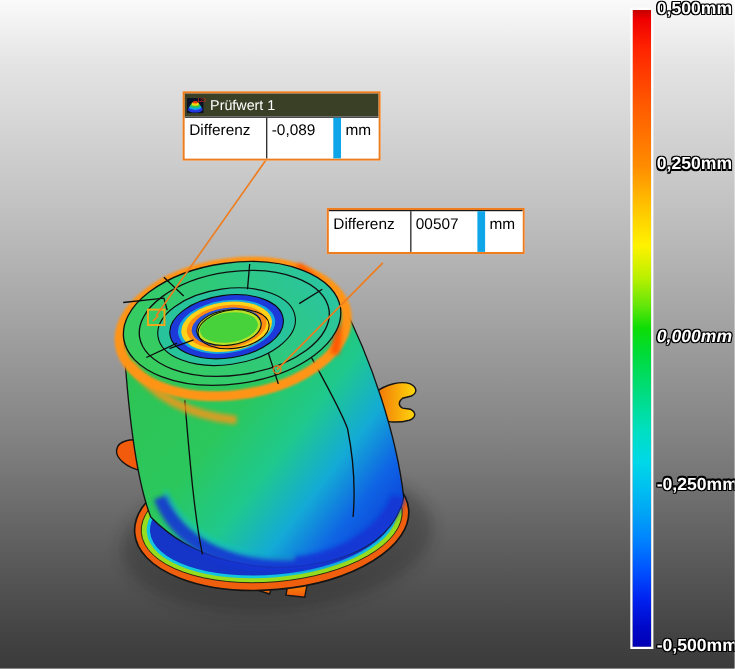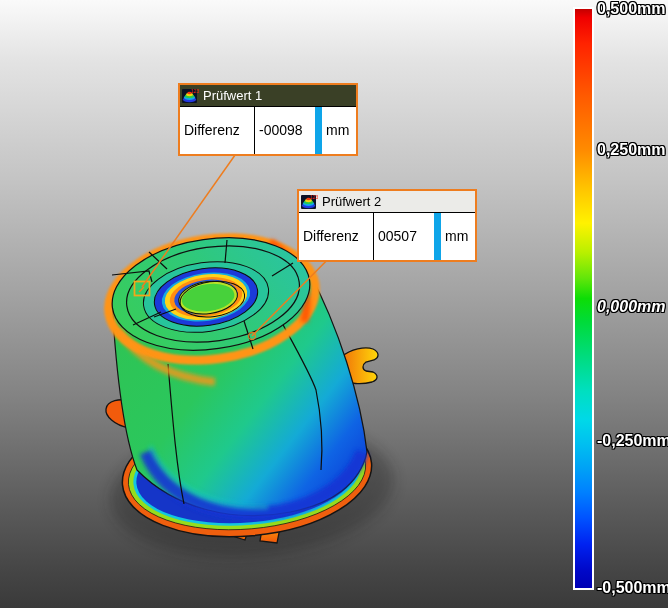--- a/index.html
+++ b/index.html
@@ -8,21 +8,21 @@
     font-family:"Liberation Sans",sans-serif;
     background:linear-gradient(180deg,#fafafa 0%,#e3e3e3 10%,#c3c3c3 30%,#a3a3a3 48%,#838383 65%,#5e5e5e 82%,#454545 94%,#3a3a3a 100%);
   }
   .scene{position:absolute;left:0;top:0;}
   
   .anno{position:absolute;border:2px solid #ee7d1f;background:#fff;box-shadow:0 0 0 0;}
   .anno-header{display:flex;align-items:center;gap:4px;height:21px;padding:0 8px 0 2px;font-size:13px;white-space:nowrap;}
   .anno-header.dark{background:#3a4026;color:#ffffff;}
   .anno-header.light{background:#ebebe8;color:#000000;}
   .anno-row{display:flex;border-top:1px solid #000;background:#fff;color:#000;font-size:14px;line-height:23px;}
-  .anno-row .c{padding:12px 4px;height:23px;white-space:nowrap;}
+  .anno-row .c{padding:0 4px;height:37px;white-space:nowrap;}
   .anno-row .c1{width:66px;}
   .anno-row .c2{width:52px;border-left:1px solid #000;}
   .anno-row .c3{width:26px;border-left:7px solid #0ea5e9;}
   
   .scalebar{
     position:absolute;left:573px;top:7px;width:17px;height:579px;border:2px solid #ffffff;
     background:linear-gradient(180deg,
       #c40000 0%, #f00000 1.5%, #ff2300 6%, #ff5a00 15%, #ff8c00 24.5%,
       #ffc400 31%, #fff200 37%, #baf000 42%, #62e60a 46.5%, #0ddd06 50%,
       #00db39 54%, #00dc7e 60%, #00dfc0 66%, #00d8e8 71%, #00c0f0 75%,
@@ -138,53 +138,41 @@
       <path d="M 139,292 L 144,287" stroke="#e88a1a" stroke-width="1.5"></path>
     </g>
 
     <g stroke="#ee7d1f" stroke-width="1.5" fill="none">
       <path d="M 252,131 L 142,287"></path>
       <path d="M 348,239 L 252,336"></path>
       <circle cx="252" cy="336" r="3.5" stroke-width="1.4" opacity="0.85"></circle>
     </g>
   </svg>
 
-  <div class="anno" style="left:178px;top:83px;">
+  <div class="anno" style="left:166px;top:83px;">
     <div class="anno-header dark">
       <svg width="17" height="15">
         <rect x="0" y="1" width="15" height="14" rx="1" fill="#0b1126"></rect>
         <ellipse cx="7.5" cy="11.5" rx="6.6" ry="2.8" fill="#2238e0"></ellipse>
         <ellipse cx="7.5" cy="9.5" rx="5.6" ry="2.4" fill="#0fa8e8"></ellipse>
         <ellipse cx="7.5" cy="8" rx="4.6" ry="2" fill="#2bc94a"></ellipse>
         <ellipse cx="7.5" cy="6.5" rx="3.4" ry="1.7" fill="#f5d50e"></ellipse>
         <ellipse cx="7.5" cy="5" rx="2.2" ry="1.2" fill="#f03a10"></ellipse>
         <text x="9" y="5" font-size="5" fill="#ff2810" font-family="Liberation Sans, sans-serif">123</text>
       </svg>
       <span>Prüfwert 1</span>
     </div>
     <div class="anno-row">
       <span class="c c1">Differenz</span>
-      <span class="c c2">-00098</span>
+      <span class="c c2">-0,089</span>
       <span class="c c3">mm</span>
     </div>
   </div>
 
   <div class="anno" style="left:297px;top:189px;">
-    <div class="anno-header light">
-      <svg width="17" height="15">
-        <rect x="0" y="1" width="15" height="14" rx="1" fill="#0b1126"></rect>
-        <ellipse cx="7.5" cy="11.5" rx="6.6" ry="2.8" fill="#2238e0"></ellipse>
-        <ellipse cx="7.5" cy="9.5" rx="5.6" ry="2.4" fill="#0fa8e8"></ellipse>
-        <ellipse cx="7.5" cy="8" rx="4.6" ry="2" fill="#2bc94a"></ellipse>
-        <ellipse cx="7.5" cy="6.5" rx="3.4" ry="1.7" fill="#f5d50e"></ellipse>
-        <ellipse cx="7.5" cy="5" rx="2.2" ry="1.2" fill="#f03a10"></ellipse>
-        <text x="9" y="5" font-size="5" fill="#ff2810" font-family="Liberation Sans, sans-serif">123</text>
-      </svg>
-      <span>Prüfwert 2</span>
-    </div>
     <div class="anno-row">
       <span class="c c1">Differenz</span>
       <span class="c c2">00507</span>
       <span class="c c3">mm</span>
     </div>
   </div>
 
   <div class="scalebar"></div>
   <div class="tick" style="top:9px;">0,500mm</div>
   <div class="tick" style="top:150px;">0,250mm</div>

